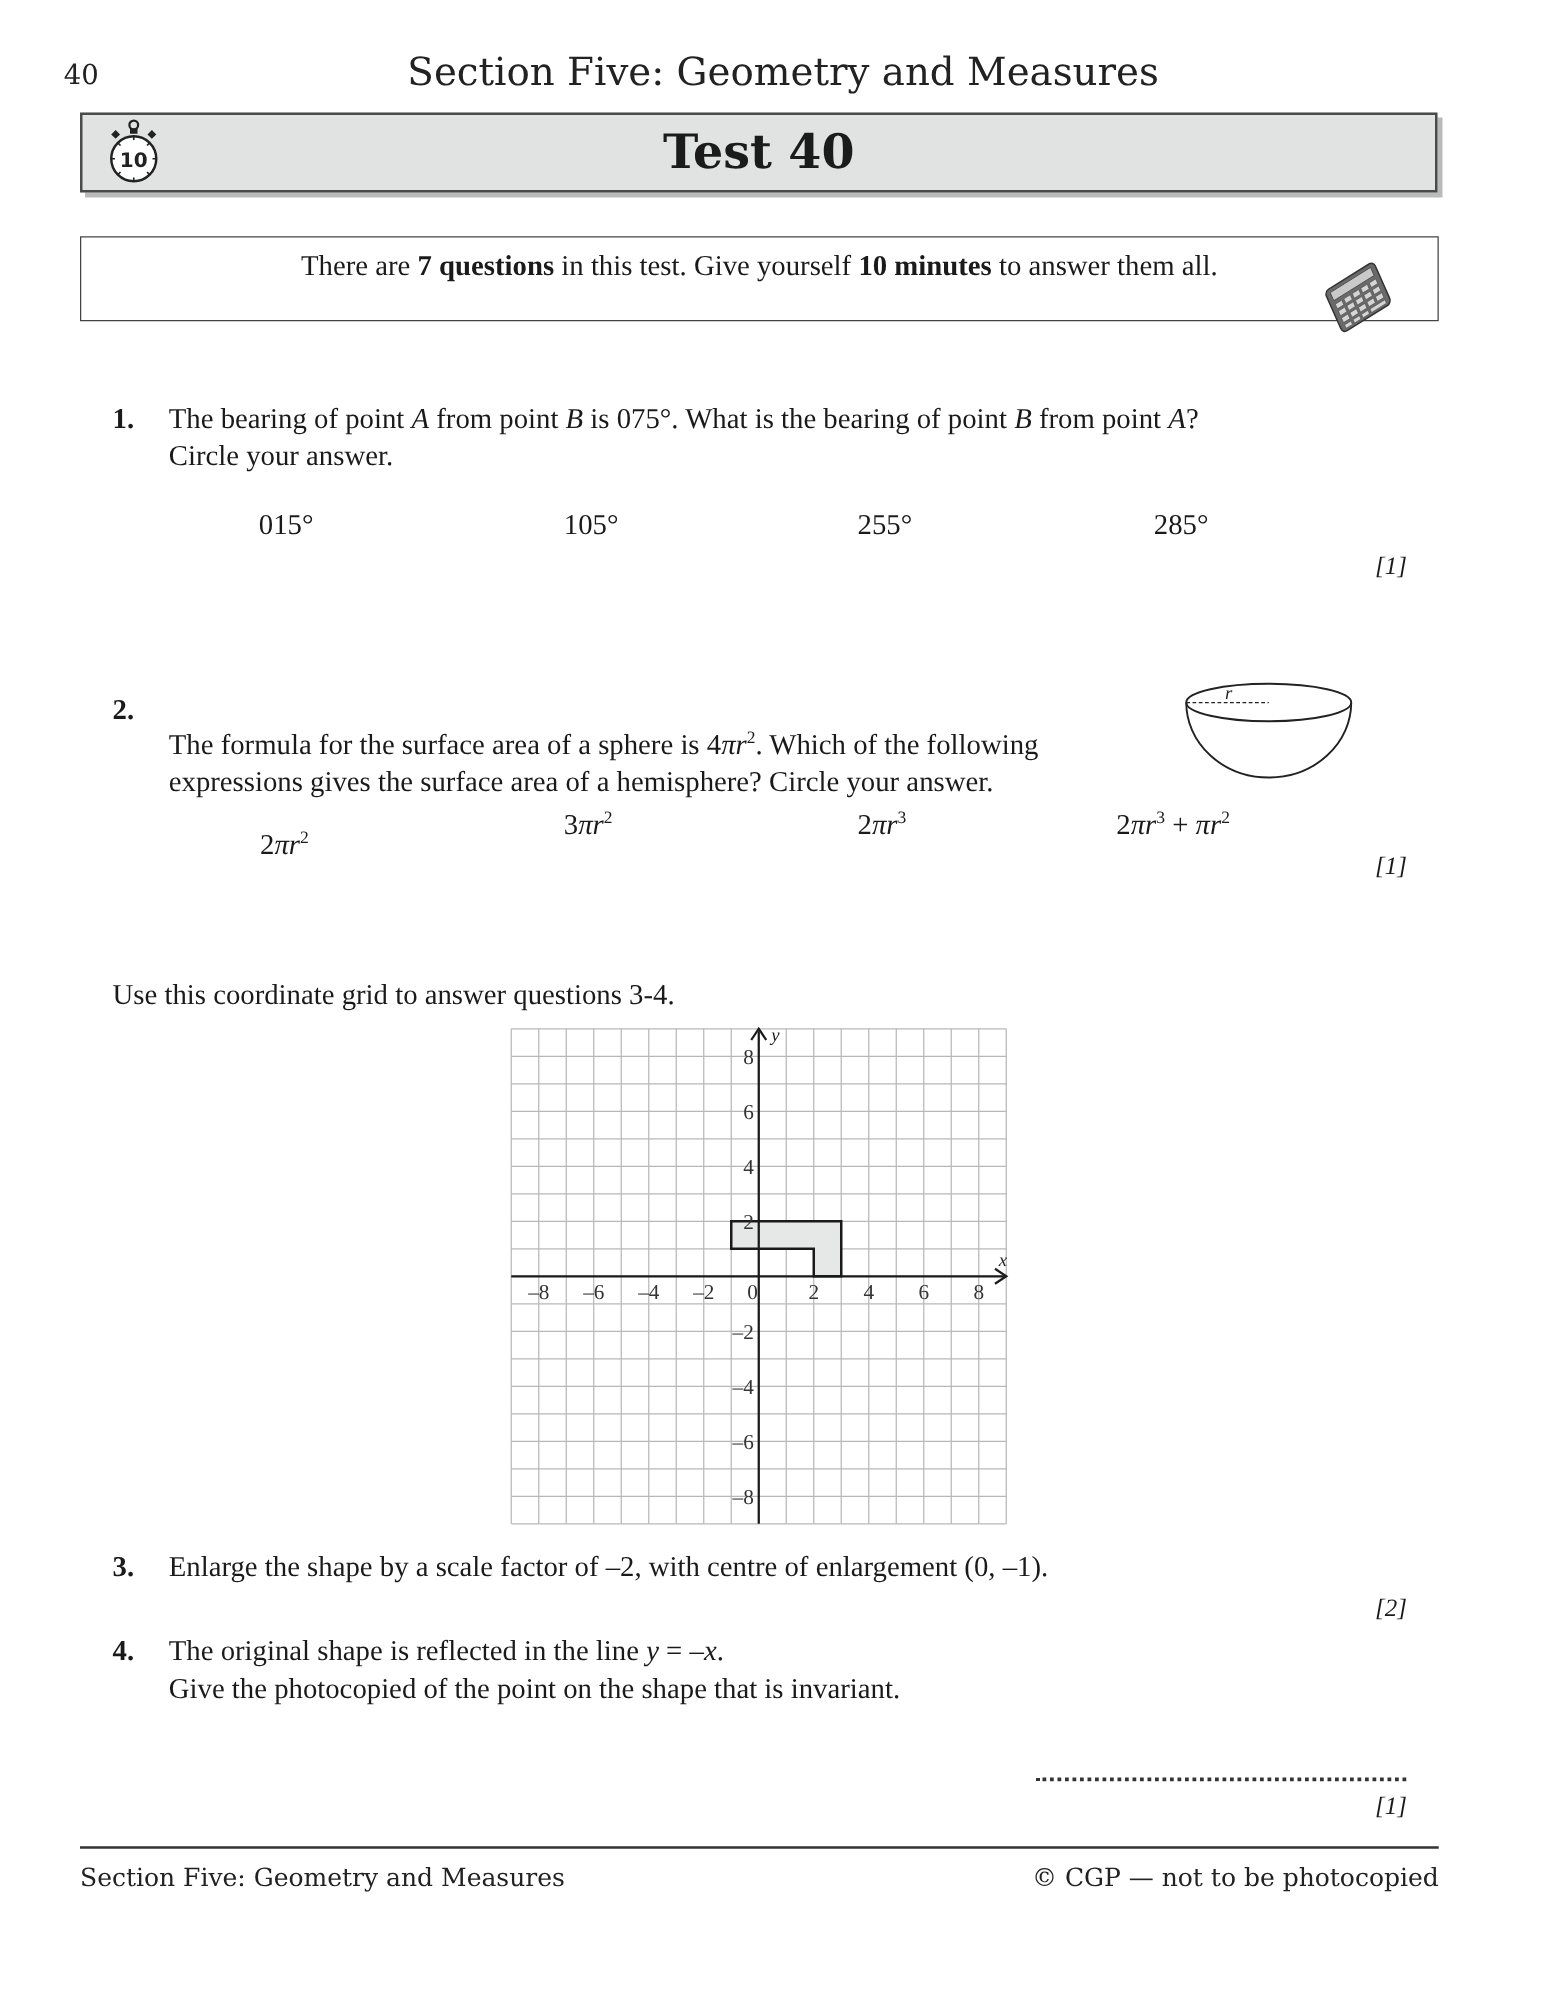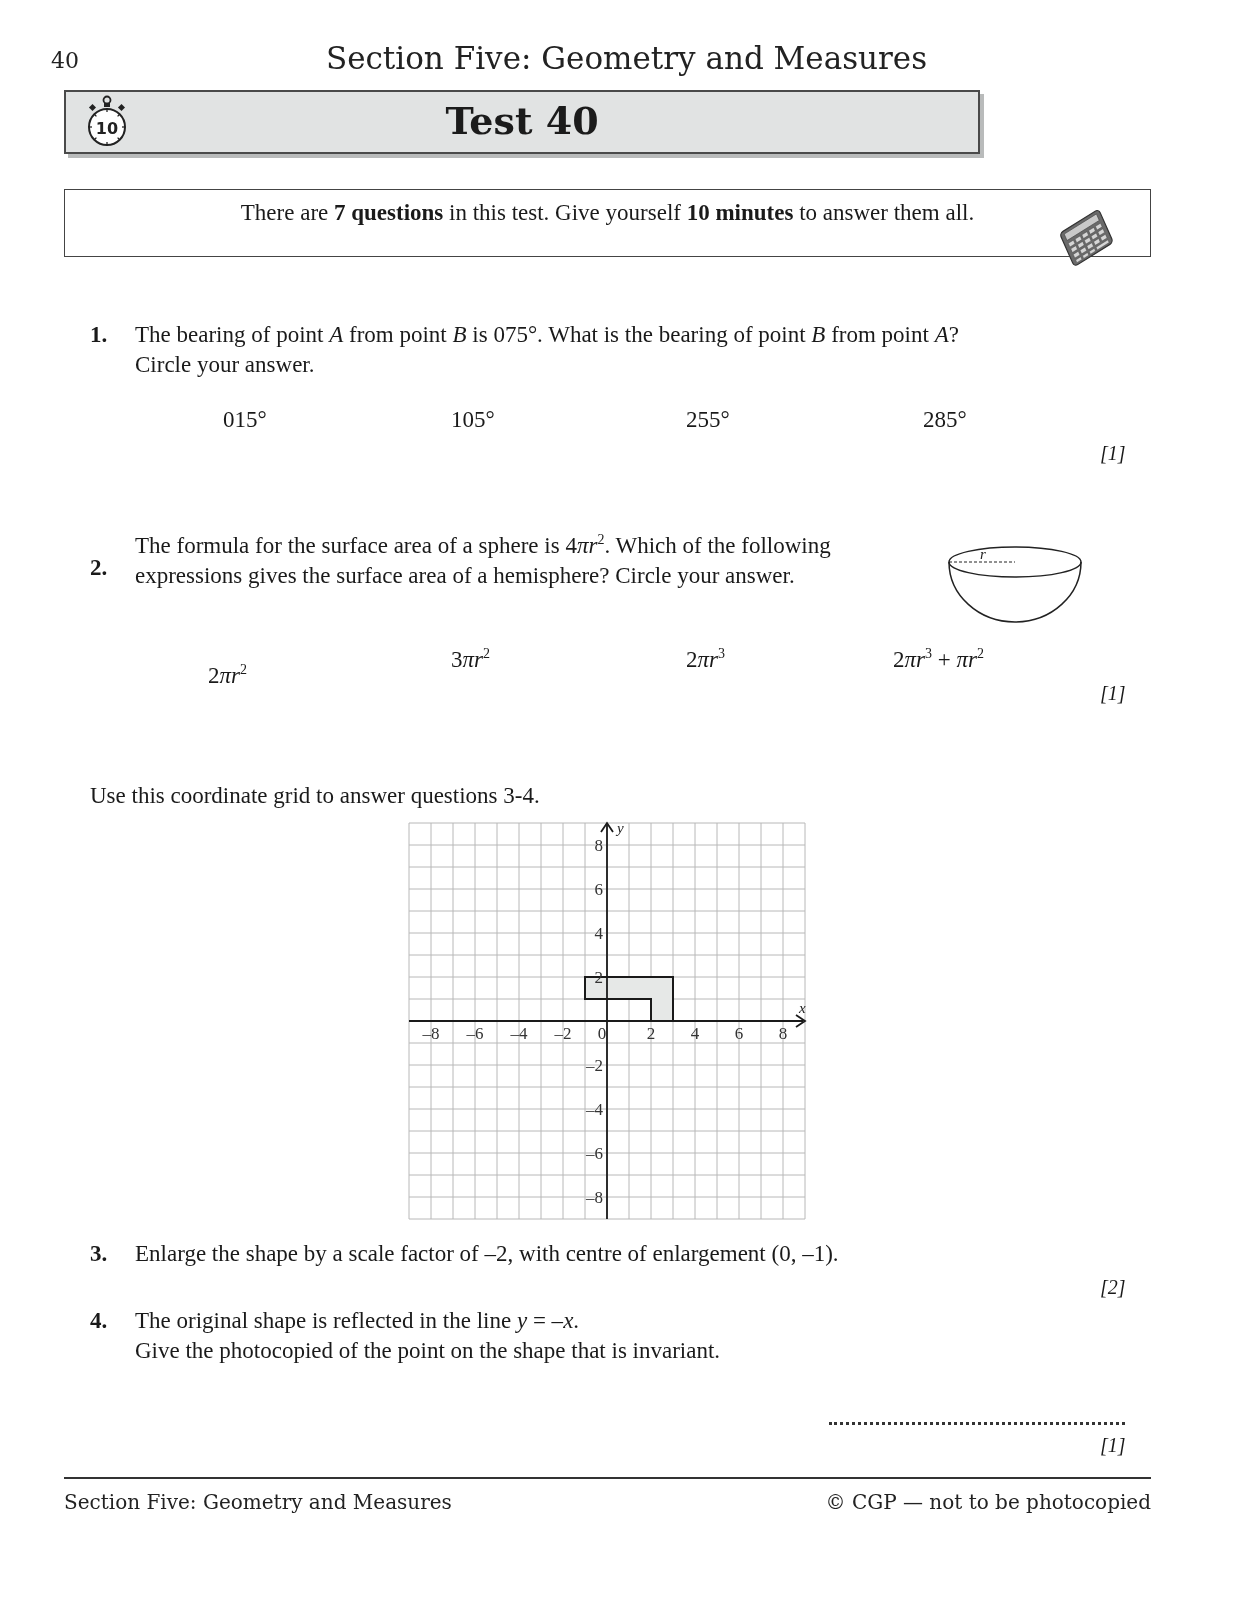--- a/index.html
+++ b/index.html
@@ -1,21 +1,21 @@
 <!DOCTYPE html>
 <html><head>
 <meta charset="utf-8">
 <style>
   html, body { margin: 0; padding: 0; background: #ffffff; }
   body { width: 1253px; height: 1600px; position: relative; overflow: hidden; color: #1a1a1a; font-family: "Liberation Serif", "DejaVu Serif", serif; }
   .abs { position: absolute; }
   .page-number { left: 51px; top: 48px; font-family: "DejaVu Serif", serif; font-size: 22px; color: #222; }
   .section-header { left: 0; width: 1253px; top: 40px; text-align: center; font-family: "DejaVu Serif", serif; font-size: 31px; color: #222; padding-left: 0px; }
   .section-header span { display: inline-block; transform: translateX(0px); }
-  .test-banner { left: 64px; top: 90px; width: 916px; height: 64px; background: #e1e3e3; border: 2px solid #4a4a4a; box-shadow: 4px 4px 0 #b9bbbb; box-sizing: border-box; padding-left: 40px; }
+  .test-banner { left: 64px; top: 90px; width: 1086px; height: 64px; background: #e1e3e3; border: 2px solid #4a4a4a; box-shadow: 4px 4px 0 #b9bbbb; box-sizing: border-box; padding-left: 40px; }
   .test-title { position: absolute; left: 0; right: 0; top: 6px; text-align: center; font-family: "DejaVu Serif", serif; font-weight: bold; font-size: 38px; color: #1b1b1b; }
   .stopwatch { position: absolute; left: 16px; top: 2px; width: 50px; height: 56px; }
   .info-box { left: 64px; top: 189px; width: 1087px; height: 68px; border: 1.5px solid #444; box-sizing: border-box; }
   .info-line { position: absolute; left: 0; right: 0; text-align: center; font-size: 23px; }
   .info-line b { font-weight: bold; }
   .calc { position: absolute; right: 24px; top: 18px; width: 72px; height: 60px; }
   .qnum { font-weight: bold; font-size: 23px; }
   .qtext { font-size: 23px; line-height: 30px; }
   .opt { font-size: 23px; }
   .mark { font-size: 20px; font-style: italic; }
@@ -84,28 +84,28 @@
       </g>
     </g>
   </svg>
 </div>
 
 <div class="abs qnum" style="left:90px; top:322px;">1.</div>
 <div class="abs qtext" style="left:135px; top:320px;">
   <span>The bearing of point </span><i>A</i><span> from point </span><i>B</i><span> is 075°.  What is the bearing of point </span><i>B</i><span> from point </span><i>A</i><span>?</span>
   <br><span>Circle your answer.</span>
 </div>
-<div class="abs opt" style="left:223px; top:407px;">015°</div>
+<div class="abs opt" style="left:207px; top:407px;">015°</div>
 <div class="abs opt" style="left:451px; top:407px;">105°</div>
 <div class="abs opt" style="left:686px; top:407px;">255°</div>
 <div class="abs opt" style="left:923px; top:407px;">285°</div>
 <div class="abs mark" style="left:1100px; top:442px;">[1]</div>
 
 <div class="abs qnum" style="left:90px; top:555px;">2.</div>
-<div class="abs qtext" style="left:135px; top:531px;">
+<div class="abs qtext" style="left:135px; top:581px;">
   <span>The formula for the surface area of a sphere is 4</span><i>π</i><i>r</i><sup>2</sup><span>.  Which of the following</span>
   <br><span>expressions gives the surface area of a hemisphere?  Circle your answer.</span>
 </div>
 
 <svg class="abs" style="left:944px; top:540px;" width="145" height="90" viewBox="0 0 145 90">
   <path d="M5 22 A66 60 0 0 0 137 22" fill="none" stroke="#222" stroke-width="1.5"></path>
   <ellipse cx="71" cy="22" rx="66" ry="15" fill="none" stroke="#222" stroke-width="1.5"></ellipse>
   <line x1="5" y1="22" x2="71" y2="22" stroke="#222" stroke-width="1" stroke-dasharray="3,2"></line>
   <text x="36" y="19" font-family="Liberation Serif, serif" font-style="italic" font-size="15" fill="#222">r</text>
 </svg>

